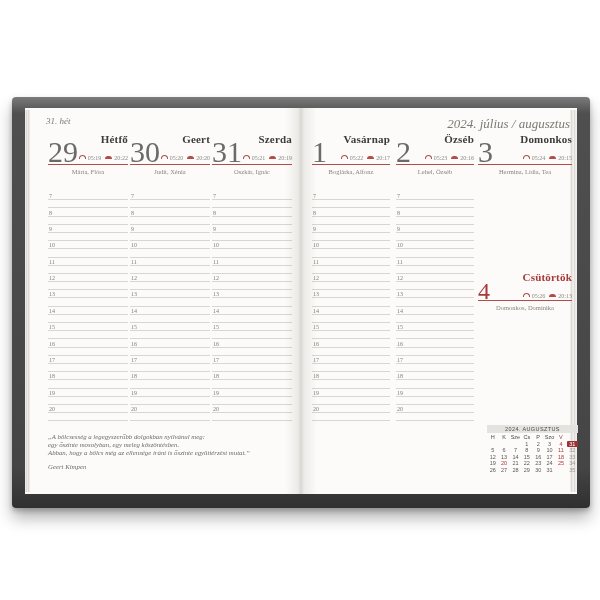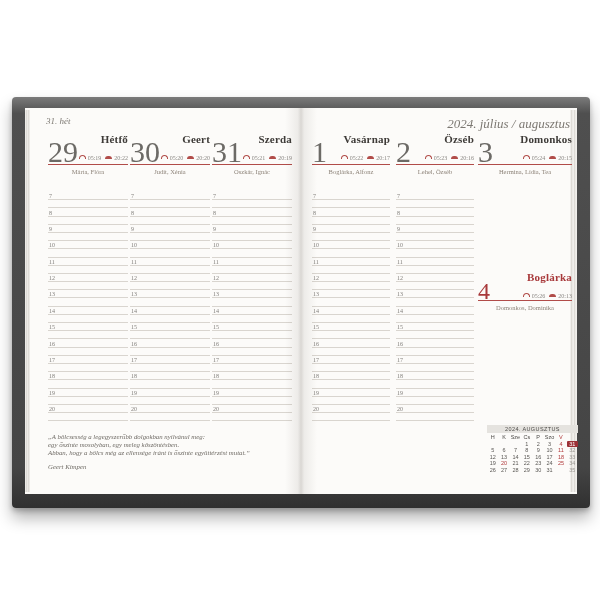--- a/index.html
+++ b/index.html
@@ -433,21 +433,21 @@
         <span class="sun">
           <span class="srow"><i class="ic-rise"></i><span>05:24</span></span>
           <span class="srow"><i class="ic-set"></i><span>20:15</span></span>
         </span>
       </div>
       <div class="names">Hermina, Lídia, Tea</div>
 
       <div class="sunday-block">
         <div class="day-head">
           <span class="day-num">4</span>
-          <span class="day-name">Boglárka</span>
+          <span class="day-name">Csütörtök</span>
           <span class="sun">
             <span class="srow"><i class="ic-rise"></i><span>05:26</span></span>
             <span class="srow"><i class="ic-set"></i><span>20:13</span></span>
           </span>
         </div>
         <div class="names">Domonkos, Dominika</div>
       </div>
 
       <div class="mini">
         <div class="mini-title">2024. AUGUSZTUS</div>

